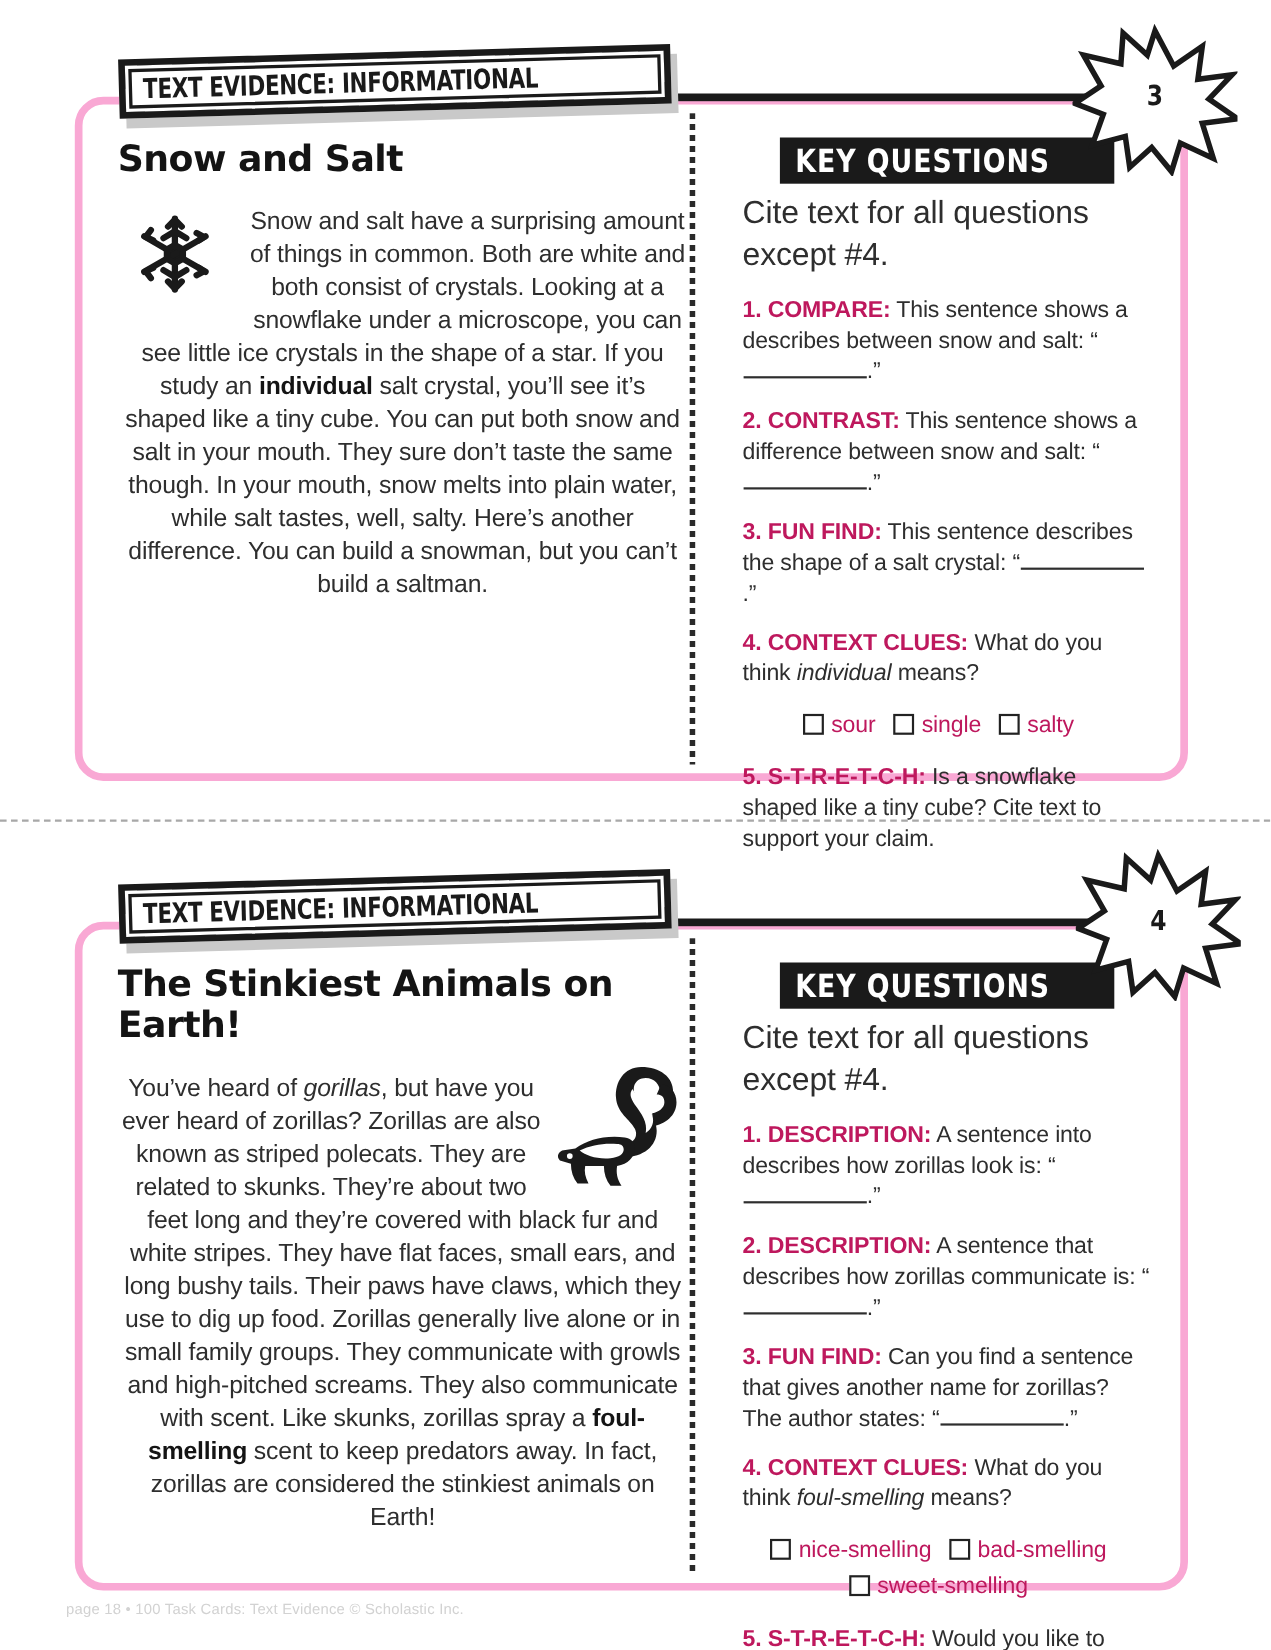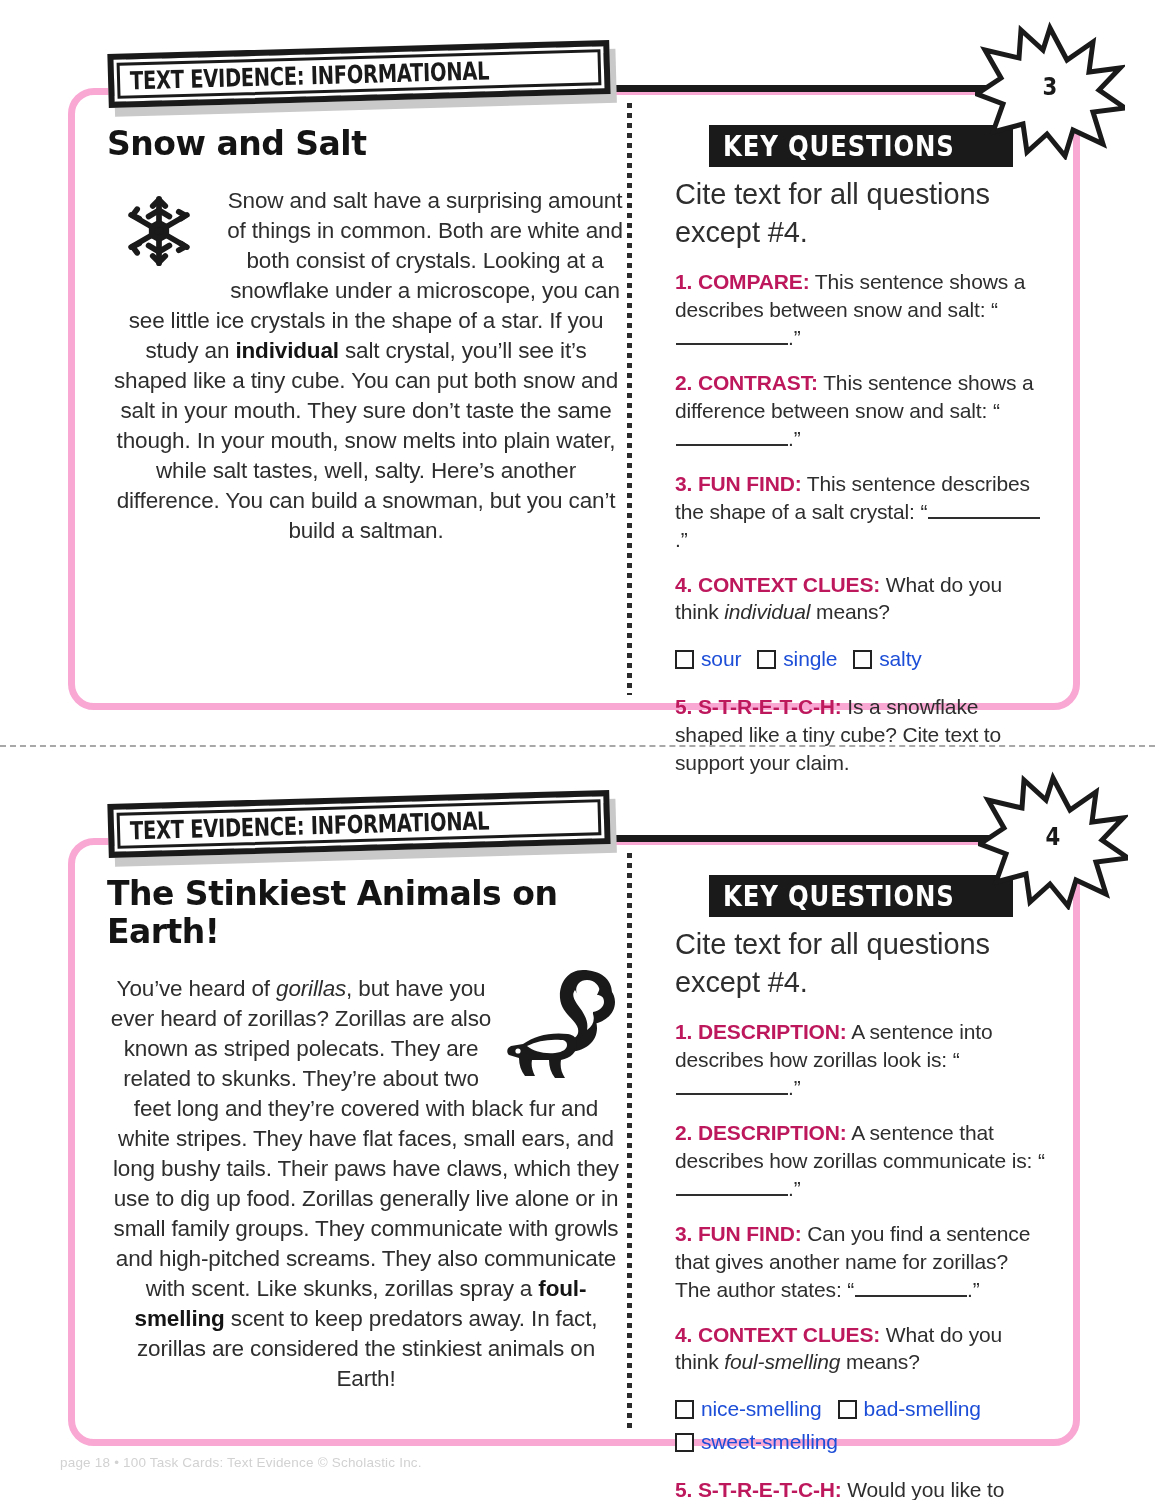--- a/index.html
+++ b/index.html
@@ -184,24 +184,25 @@
   .blank {
     display: inline-block;
     border-bottom: 2px solid #2e2e2e;
     width: 112px;
     height: 17px;
     margin: 0 0 0 1px;
     vertical-align: baseline;
   }
   .choices {
     font-size: 21px;
-    color: #1d4ed8;
+    color: #be185d;
     line-height: 1.55;
     margin-bottom: 17px;
     letter-spacing: -0.15px;
+    text-align: center;
   }
   .chk {
     display: inline-block;
     width: 19px;
     height: 19px;
     border: 2.5px solid #222222;
     vertical-align: -3px;
     margin-right: 7px;
     background: #fff;
   }

